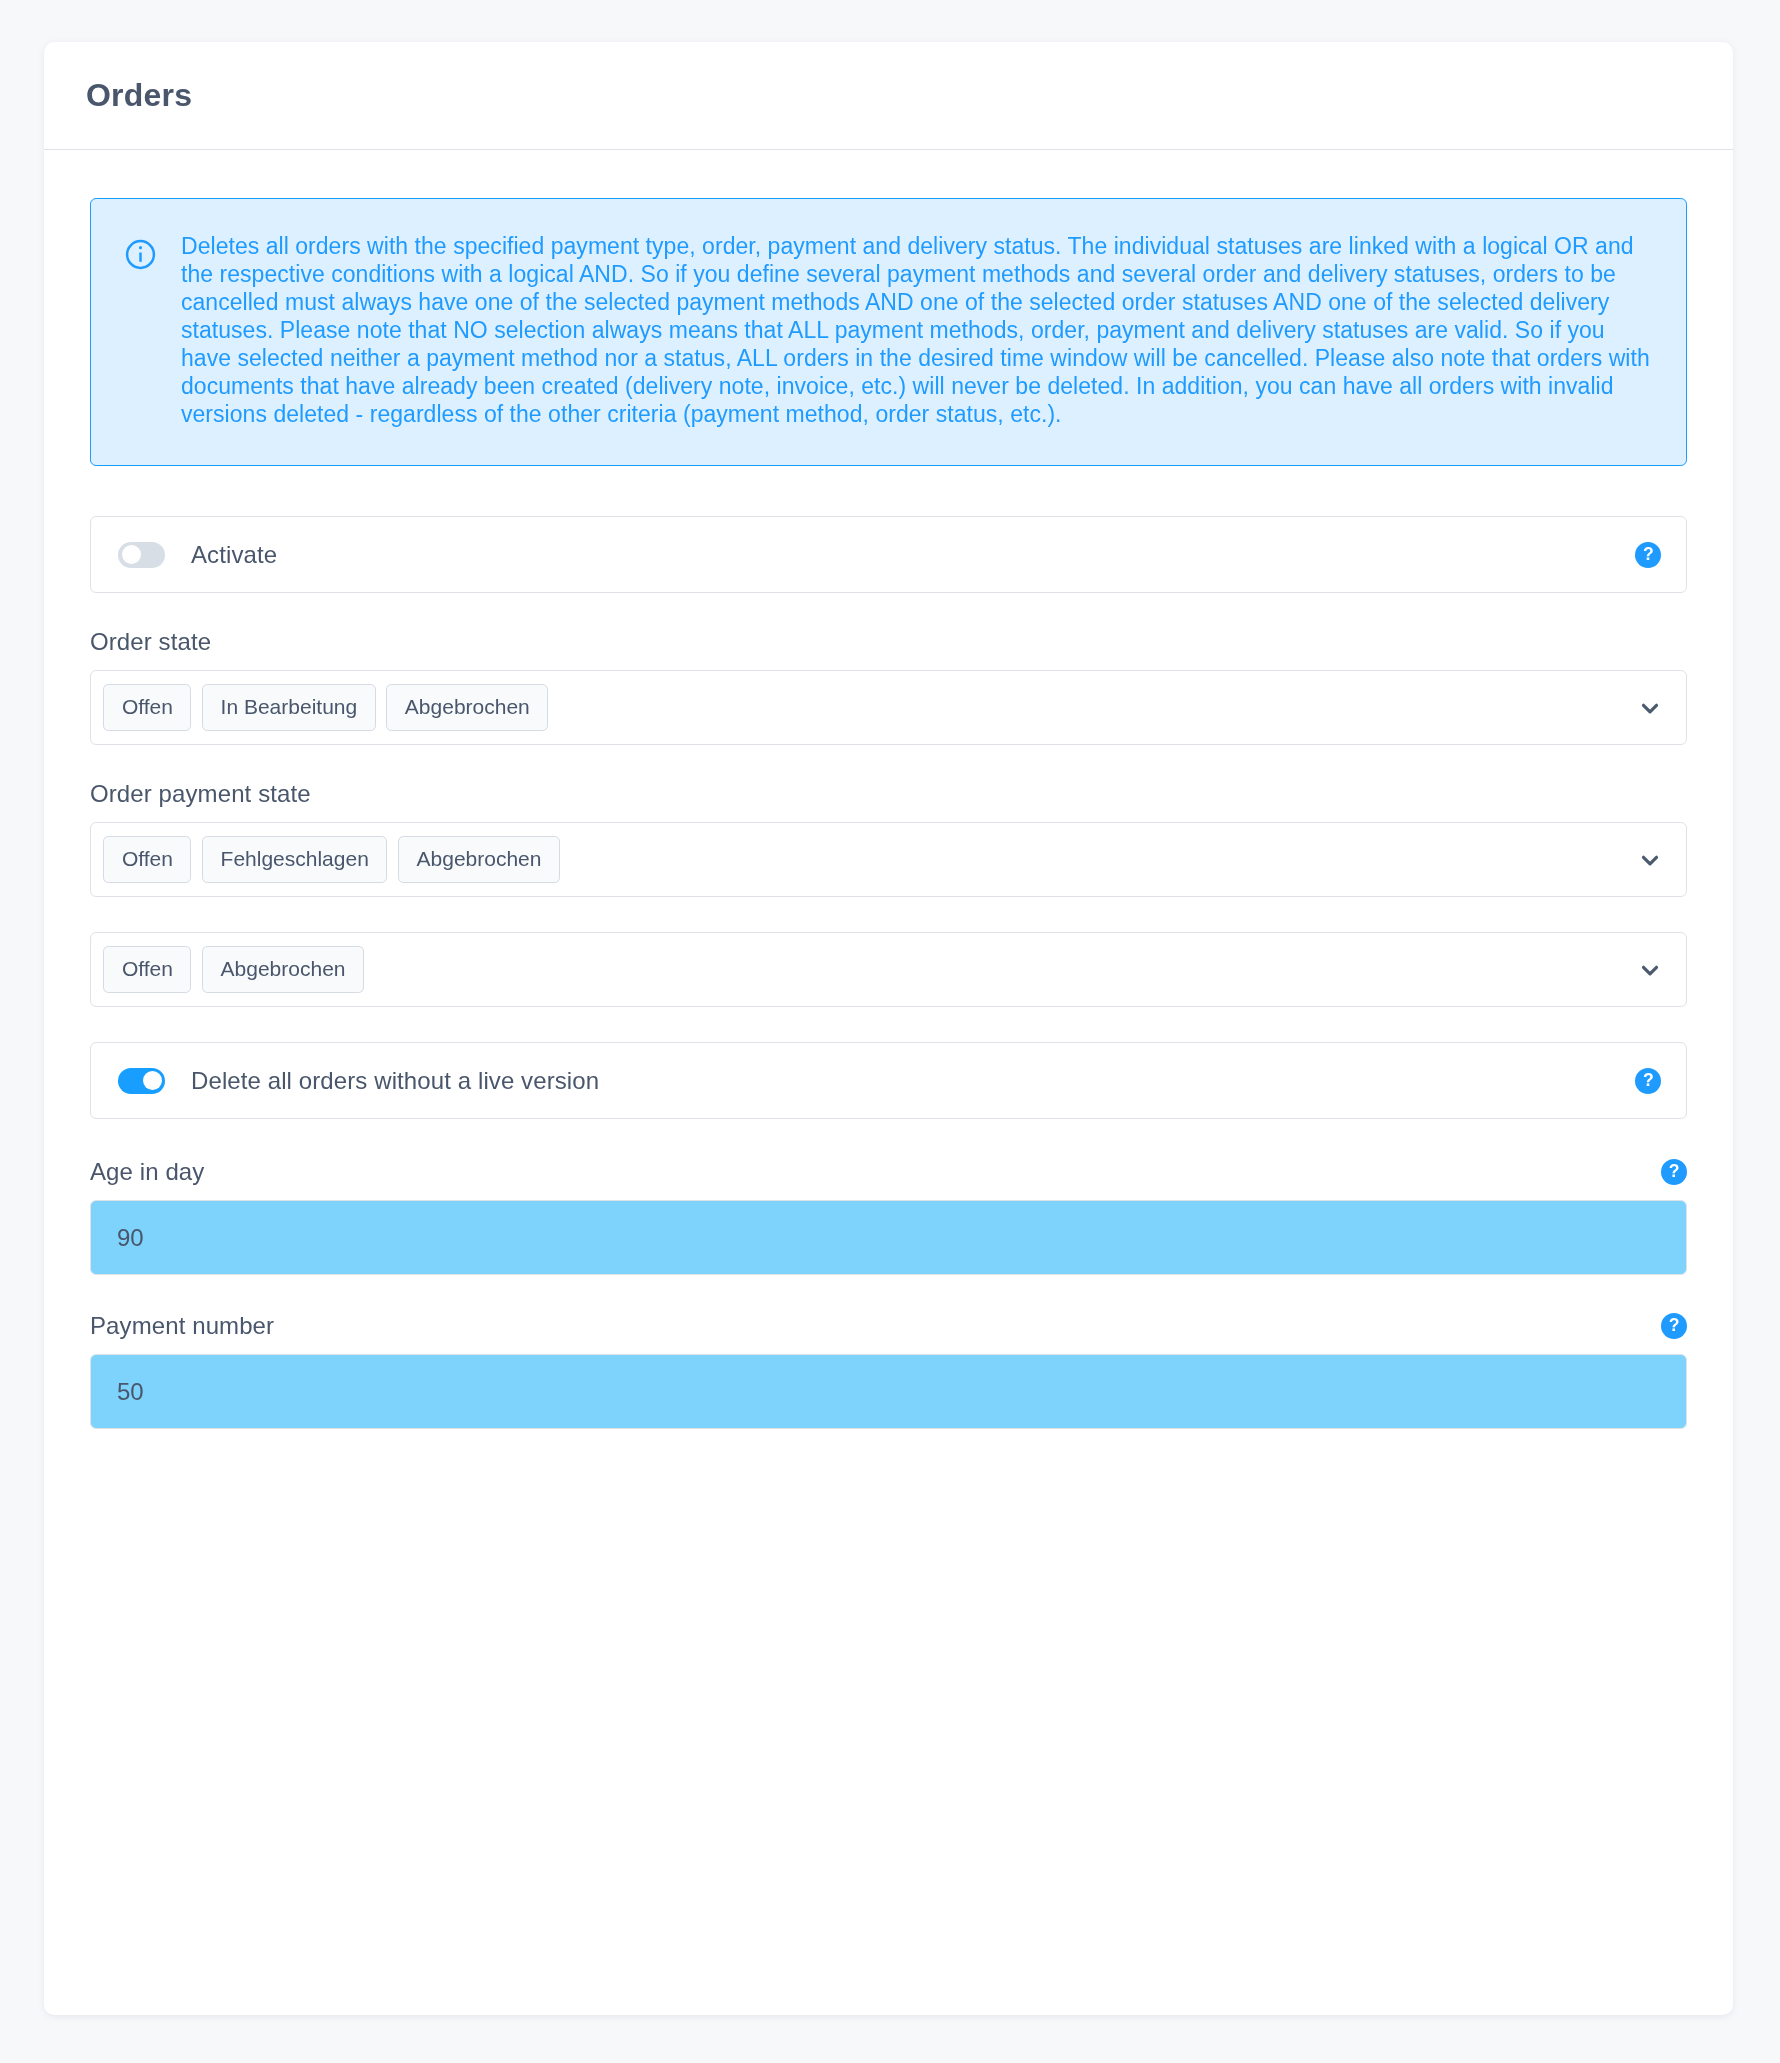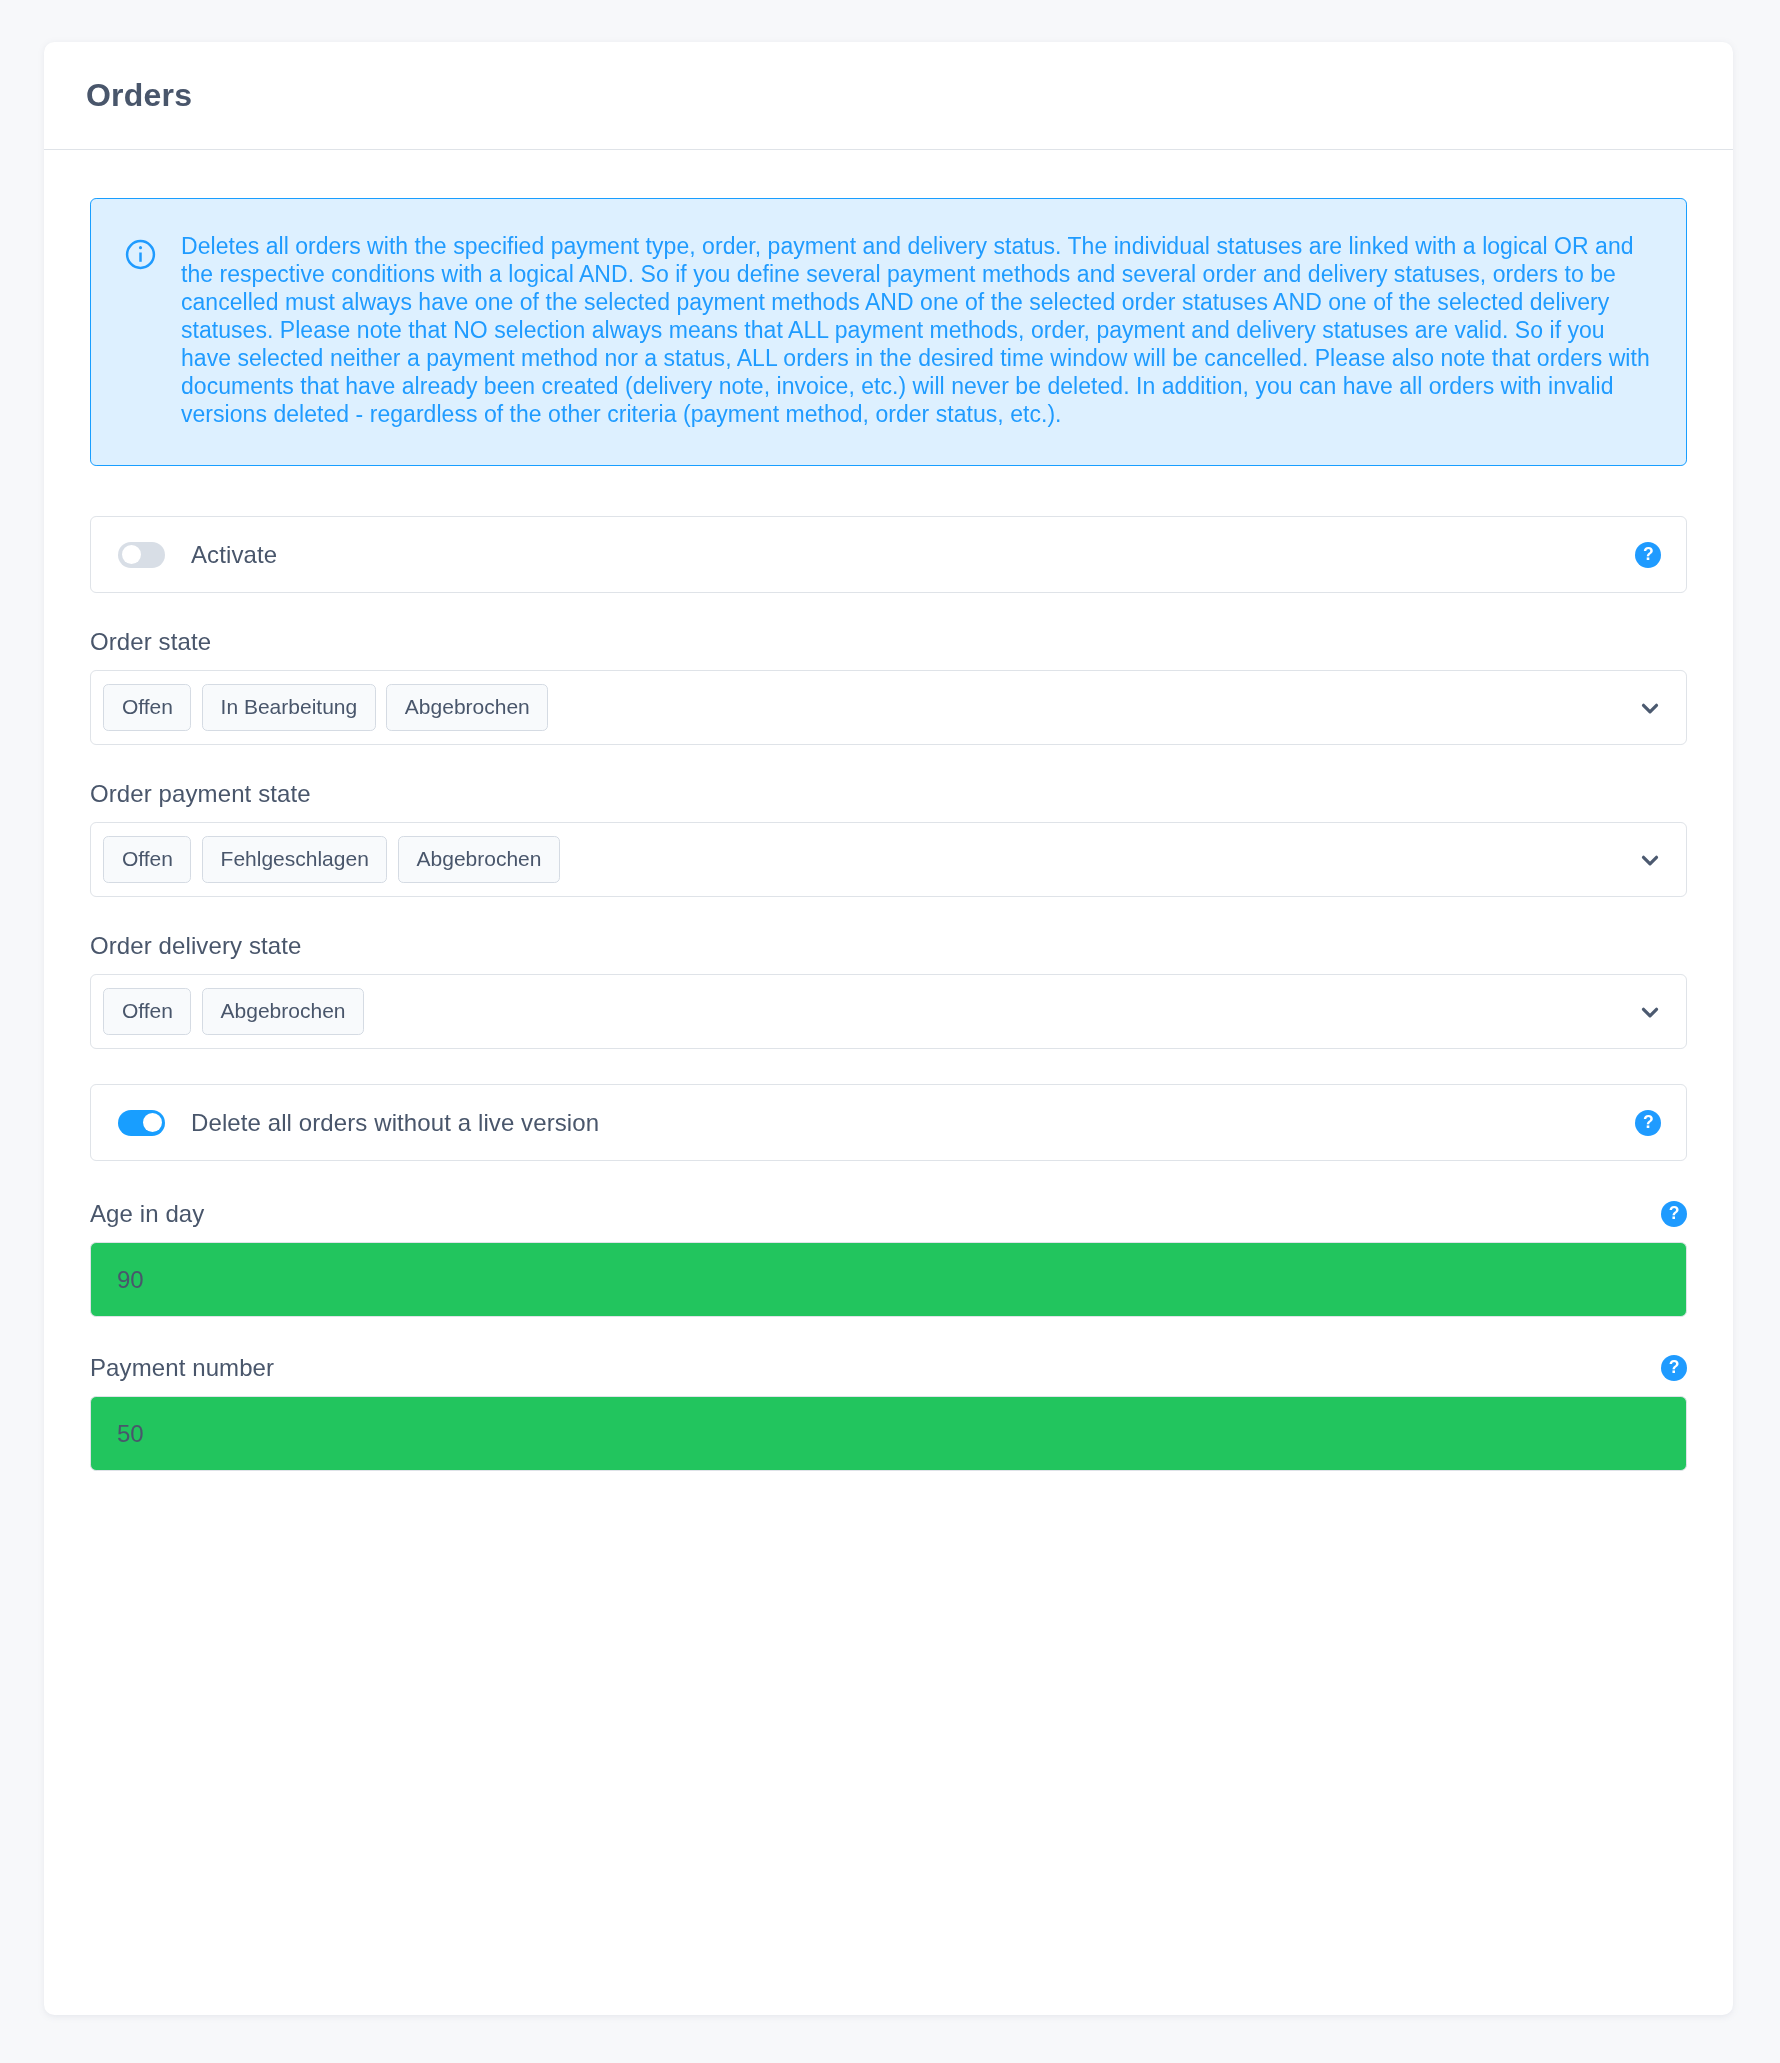--- a/index.html
+++ b/index.html
@@ -163,21 +163,21 @@
 
   .text-input {
     border: 1.8px solid #dfe3e8;
     border-radius: 6.1px;
     height: 75px;
     display: flex;
     align-items: center;
     padding: 0 26px;
     font-size: 24px;
     color: #49566b;
-    background: #22c55e;
+    background: #7dd3fc;
     width: 100%;
     outline: none;
     font-family: "Liberation Sans", sans-serif;
   }
   .input-group { margin-bottom: 37px; }
 </style>
 </head>
 <body>
 
 <div class="page">
@@ -240,23 +240,20 @@
           </div>
           <span class="chevron">
             <svg viewBox="0 0 24 24" width="26" height="26" fill="none" stroke="#4c5a70" stroke-width="3" stroke-linecap="round" stroke-linejoin="round">
               <polyline points="6,9.5 12,15.5 18,9.5"></polyline>
             </svg>
           </span>
         </div>
       </div>
 
       <div class="field-group">
-        <div class="field-label-row">
-          <span class="field-label">Order delivery state</span>
-        </div>
         <div class="select-box">
           <div class="chips">
             <span class="chip">Offen</span>
             <span class="chip">Abgebrochen</span>
           </div>
           <span class="chevron">
             <svg viewBox="0 0 24 24" width="26" height="26" fill="none" stroke="#4c5a70" stroke-width="3" stroke-linecap="round" stroke-linejoin="round">
               <polyline points="6,9.5 12,15.5 18,9.5"></polyline>
             </svg>
           </span>

